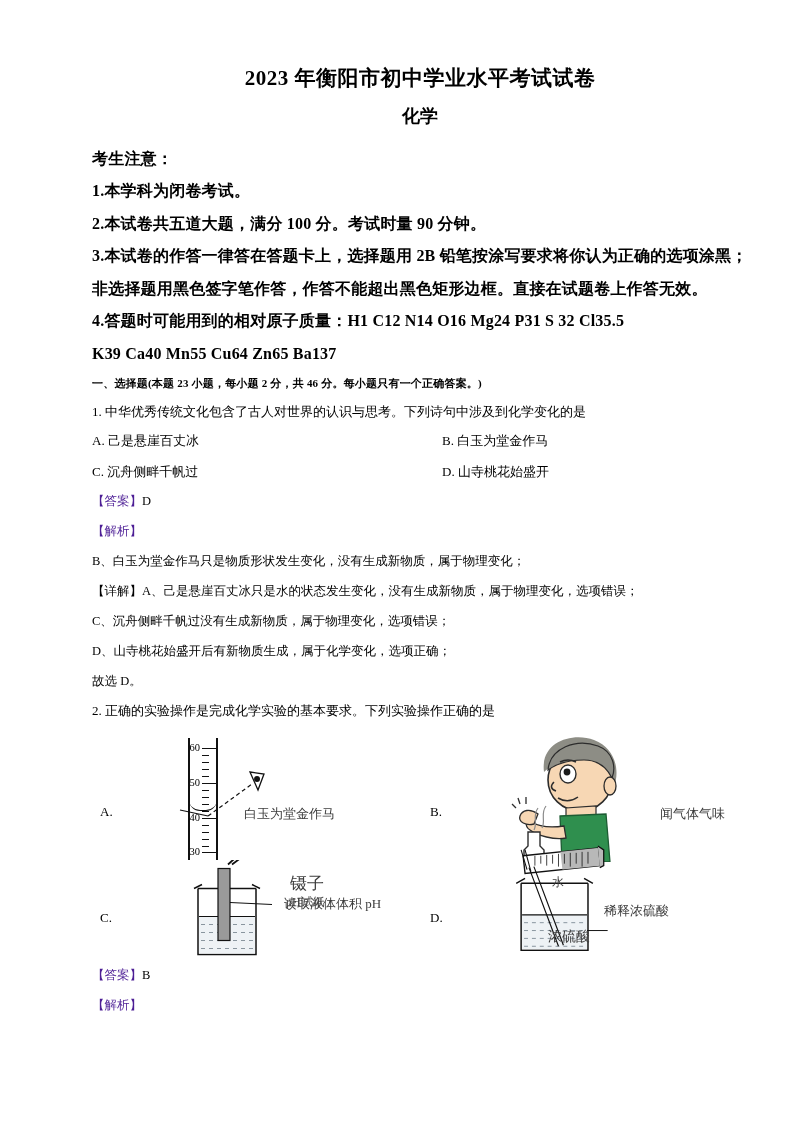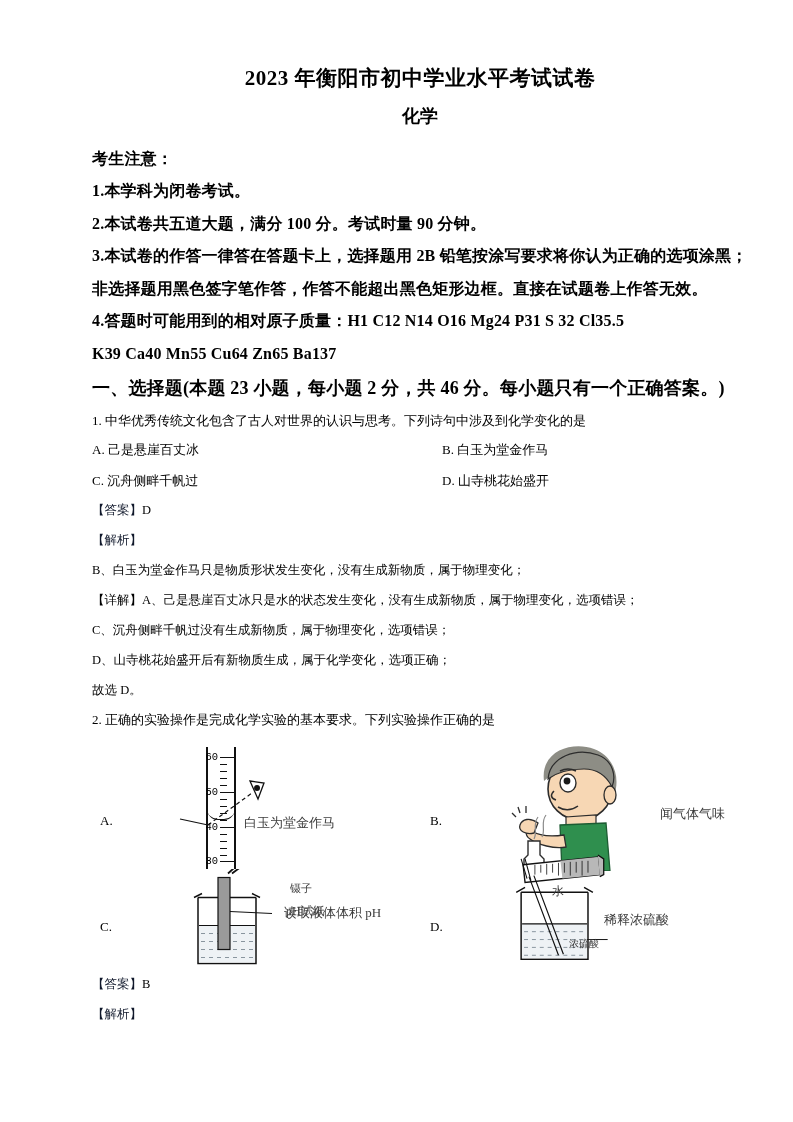--- a/index.html
+++ b/index.html
@@ -48,21 +48,21 @@
   .notice-line {
     font-size: 16px;
     font-weight: bold;
     line-height: 1.35;
     margin-bottom: 11px;
     letter-spacing: 0.2px;
   }
 
   
   .section-heading {
-    font-size: 18px;
+    font-size: 11px;
     font-weight: bold;
     margin-top: 6px;
     margin-bottom: 12px;
     letter-spacing: 0.2px;
   }
 
   
   .q-stem {
     font-size: 13px;
     line-height: 1.35;
@@ -82,21 +82,21 @@
     padding-left: 22px;
   }
 
   
   .ans-line {
     font-size: 12.5px;
     line-height: 1.35;
     margin-bottom: 13px;
   }
   .marker {
-    color: #0f172a;
+    color: #4c1d95;
   }
   .expl-line {
     font-size: 12.5px;
     line-height: 1.35;
     margin-bottom: 13px;
   }
 
   
   .fig-wrap {
     position: relative;
@@ -110,25 +110,24 @@
   }
   .fig-caption {
     position: absolute;
     font-size: 13px;
     color: #3c3c3c;
   }
 
   
   .cyl-box {
     position: absolute;
-    left: 98px;
+    left: 80px;
     top: 6px;
     width: 52px;
     height: 122px;
-    font-family: Liberation Mono, monospace;
   }
   .cyl-wall-l {
     position: absolute;
     left: 16px; top: 0;
     width: 1.5px; height: 122px;
     background: #111;
   }
   .cyl-wall-r {
     position: absolute;
     left: 44px; top: 0;
@@ -337,21 +336,21 @@
 
         <path d="M 28 80 C 20 74 12 76 10 82 C 8 88 16 92 24 90 Z" fill="#f7d7b4" stroke="#2c2c2c" stroke-width="1.3"></path>
 
         <path d="M 6 74 L 2 70 M 10 70 L 8 64 M 16 70 L 16 63" stroke="#2c2c2c" stroke-width="1.3"></path>
 
         <path d="M 18 98 L 18 112 L 14 116 L 14 128 L 34 128 L 34 116 L 30 112 L 30 98 Z" fill="#ffffff" stroke="#2c2c2c" stroke-width="1.4"></path>
 
         <path d="M 24 96 C 28 88 22 82 28 74 M 32 94 C 36 86 30 80 36 72" stroke="#8a8a8a" stroke-width="1.2" fill="none"></path>
       </svg>
 
-      <div class="fig-caption" style="left:568px; top:64px;">闻气体气味</div>
+      <div class="fig-caption" style="left:568px; top:73px;">闻气体气味</div>
 
       <div class="fig-label" style="left:8px; top:178px;">C.</div>
 
       <svg class="cbeaker" style="top:128px;" viewBox="0 0 150 100">
 
         <path d="M 18 26 L 18 92 L 76 92 L 76 26" fill="none" stroke="#111" stroke-width="1.5"></path>
         <path d="M 14 26 L 22 22 M 72 22 L 80 26" stroke="#111" stroke-width="1.5" fill="none"></path>
         <line x1="18" y1="26" x2="76" y2="26" stroke="#111" stroke-width="1.5"></line>
 
         <rect x="19" y="54" width="56" height="37" fill="#eef2f5"></rect>
@@ -363,21 +362,21 @@
           <line x1="21" y1="86" x2="73" y2="86"></line>
         </g>
 
         <rect x="38" y="6" width="12" height="72" fill="#9a9a9a" stroke="#111" stroke-width="1.2"></rect>
 
         <path d="M 52 2 L 76 -16 M 48 2 L 70 -18" stroke="#111" stroke-width="1.8" fill="none"></path>
 
         <line x1="70" y1="-8" x2="90" y2="-12" stroke="#111" stroke-width="1"></line>
         <line x1="50" y1="40" x2="92" y2="42" stroke="#111" stroke-width="1"></line>
       </svg>
-      <div class="fig-caption" style="left:198px; top:140px; font-size:11px;">镊子</div>
+      <div class="fig-caption" style="left:198px; top:140px; font-size:17px;">镊子</div>
       <div class="fig-caption" style="left:194px; top:162px; font-size:12px;">pH试纸</div>
       <div class="fig-caption" style="left:192px; top:163px;">读取液体体积 pH</div>
 
       <div class="fig-label" style="left:338px; top:178px;">D.</div>
 
       <svg class="dbeaker" style="top:112px;" viewBox="0 0 175 120">
 
         <g>
           <path d="M 22 12 L 98 4 L 100 22 L 24 30 Z" fill="#ffffff" stroke="#111" stroke-width="1.4"></path>
           <path d="M 60 8 L 98 4 L 100 22 L 62 26 Z" fill="#b8b8b8" stroke="none"></path>
@@ -409,21 +408,21 @@
           <line x1="23" y1="88" x2="85" y2="88"></line>
           <line x1="23" y1="96" x2="85" y2="96"></line>
           <line x1="23" y1="104" x2="85" y2="104"></line>
         </g>
 
         <path d="M 28 24 L 58 104 M 33 23 L 63 103" stroke="#111" stroke-width="1.2" fill="none"></path>
 
         <line x1="87" y1="88" x2="108" y2="88" stroke="#111" stroke-width="1"></line>
       </svg>
       <div class="fig-caption" style="left:460px; top:142px; font-size:12px;">水</div>
-      <div class="fig-caption" style="left:477px; top:196px; font-size:10px;">浓硫酸</div>
+      <div class="fig-caption" style="left:456px; top:196px; font-size:14px;">浓硫酸</div>
       <div class="fig-caption" style="left:512px; top:170px;">稀释浓硫酸</div>
 
     </div>
 
     <div class="ans-line" style="margin-top:20px;">
       <span class="marker">【答案】</span><span>B</span>
     </div>
     <div class="ans-line">
       <span class="marker">【解析】</span>
     </div>

